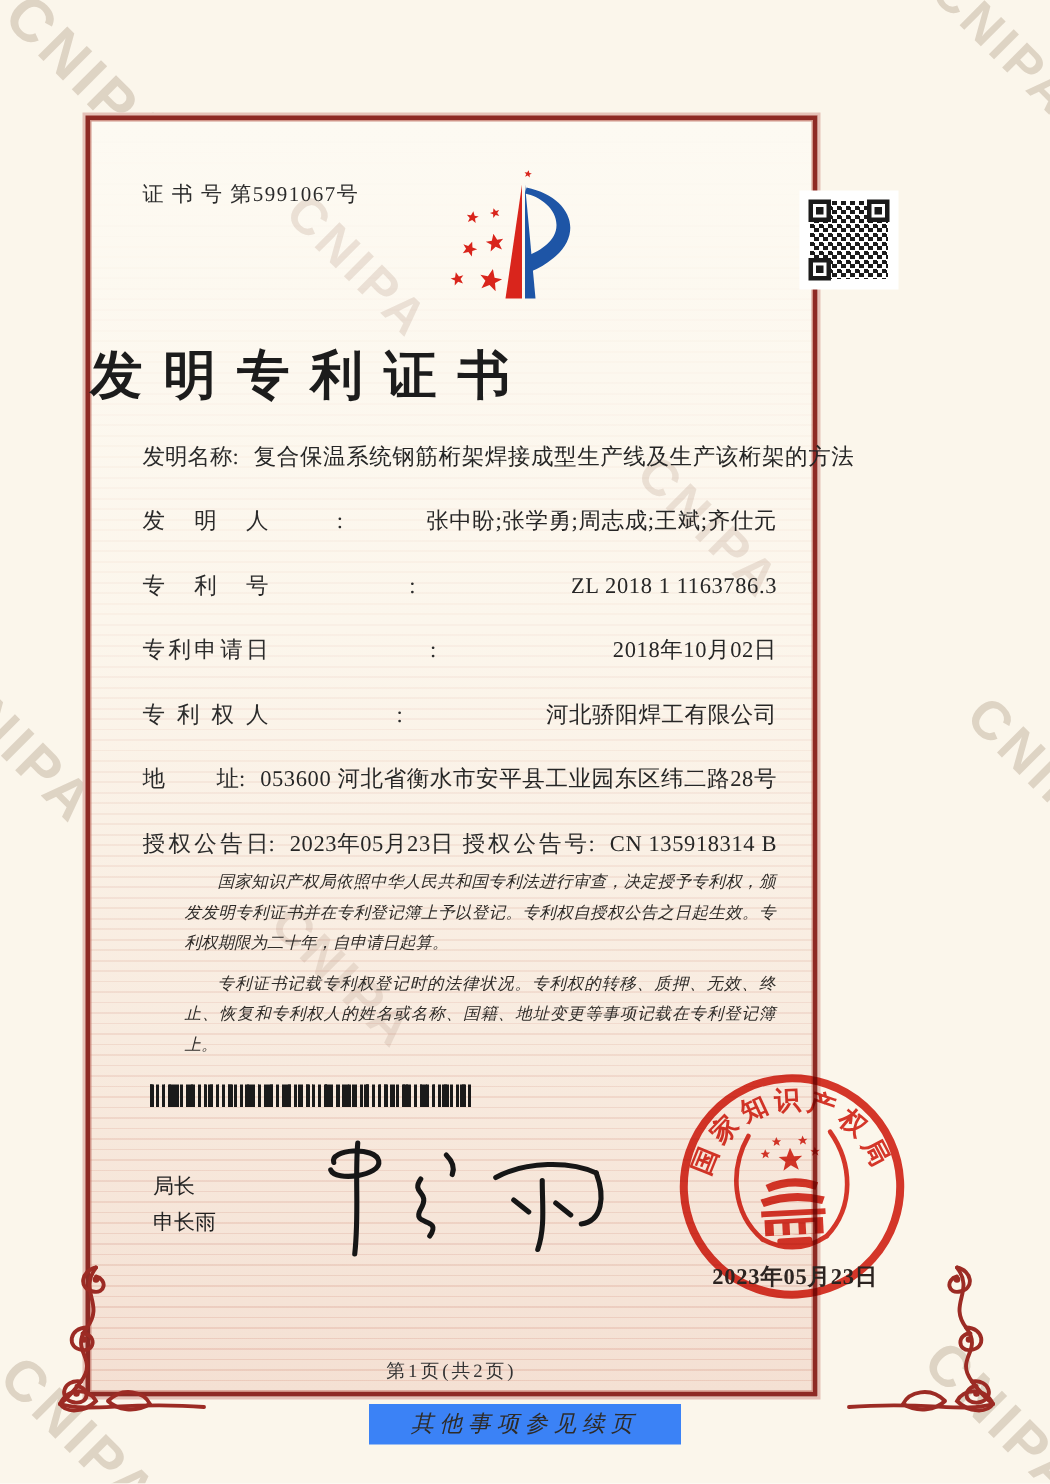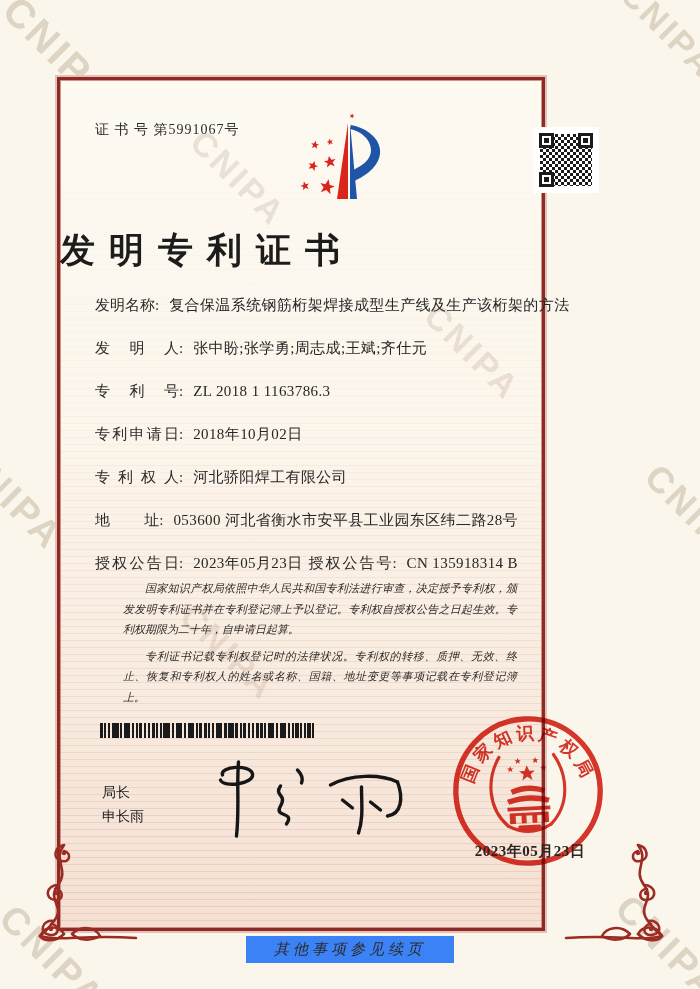--- a/index.html
+++ b/index.html
@@ -33,40 +33,40 @@
   .finder{position:absolute;width:9px;height:9px;border:3px solid #1b1b1b;background:#fff;}
   .finder::after{content:"";position:absolute;left:2px;top:2px;width:5px;height:5px;background:#1b1b1b;}
   .finder.tl{left:6px;top:6px;} .finder.tr{right:6px;top:6px;} .finder.bl{left:6px;bottom:6px;}
 
   .title{position:absolute;left:0;right:0;top:127px;text-align:left;
          font-size:35px;font-weight:bold;letter-spacing:14px;color:#1c1c1c;margin-top:20px;}
 
   
   .fields{position:absolute;left:35px;top:215px;right:24px;}
   .frow{display:flex;align-items:baseline;line-height:20px;margin-bottom:23px;
-        font-size:15px;color:#262626;white-space:nowrap;}
+        font-size:15px;color:#262626;white-space:nowrap;justify-content:space-between;}
   .flabel{display:inline-block;width:84px;text-align:justify;text-align-last:justify;color:#2b2b2b;}
   .colon{display:inline-block;margin-right:10px;color:#2b2b2b;}
   .fvalue{letter-spacing:0.4px;}
   .fgroup{display:flex;align-items:baseline;}
   .fgroup.first{width:253px;}
   .fgroup .flabel2{letter-spacing:2px;margin-right:0;}
 
   
   .paras{position:absolute;left:30px;top:498px;right:25px;color:#2e2b28;
          font-size:11px;line-height:20.5px;text-align:justify;font-style:italic;margin-left:33px;}
   .paras p{margin:0 0 6px 0;text-indent:2em;}
 
   
   .barcode{position:absolute;left:40px;top:643px;width:214px;height:15px;
     background-image:
       repeating-linear-gradient(90deg,#1a1a1a 0 2px,rgba(0,0,0,0) 2px 4px),
       repeating-linear-gradient(90deg,#1a1a1a 0 1px,rgba(0,0,0,0) 1px 9px),
       repeating-linear-gradient(90deg,#1a1a1a 0 3px,rgba(0,0,0,0) 3px 13px);}
-  .signer{position:absolute;left:42px;top:700px;font-family:Liberation Sans, sans-serif;
+  .signer{position:absolute;left:42px;top:700px;font-family:Liberation Serif, serif;
           font-size:14px;line-height:24px;color:#222;}
   .sig{position:absolute;left:148px;top:676px;}
 
   
   .seal{position:absolute;left:390px;top:633px;mix-blend-mode:multiply;opacity:0.93;
         transform:rotate(-3deg);}
   .seal-date{position:absolute;left:400px;top:762px;width:140px;text-align:center;
         font-size:15px;font-weight:bold;color:#2c2421;letter-spacing:0.5px;}
 
   .page-footer{position:absolute;left:0;right:0;top:826px;text-align:center;
@@ -228,20 +228,21 @@
         <rect x="68" y="115" width="24" height="6" rx="2"></rect>
       </g>
       <g fill="none" stroke="#d5281c" stroke-width="3.2" stroke-linecap="round">
         <path d="M52 44 C38 66 38 96 58 115"></path>
         <path d="M108 44 C122 66 122 96 102 115"></path>
         <path d="M58 115 Q80 128 102 115"></path>
       </g>
     </svg>
     <div class="seal-date">2023年05月23日</div>
 
+    <div class="page-footer">第1页(共2页)</div>
   </div>
 
   <svg class="flourish left" width="112" height="102" viewBox="0 0 112 102">
     <g fill="none" stroke="#9c2b24" stroke-width="2.6" stroke-linecap="round">
       <path d="M36 2 C24 18 42 26 30 42 C18 58 38 62 26 78 C20 86 16 90 12 93"></path>
       <path d="M12 93 C32 99 56 91 108 95"></path>
       <path d="M36 2 c-10 2 -12 14 -2 16 c8 2 10 -8 2 -10"></path>
       <path d="M30 42 c-12 0 -14 14 -3 15 c9 1 9 -11 0 -11"></path>
       <path d="M26 78 c-12 -2 -16 12 -4 14 c10 1 10 -10 1 -11"></path>
       <path d="M12 93 c6 -12 20 -10 24 -2 c-8 8 -20 8 -24 2"></path>

